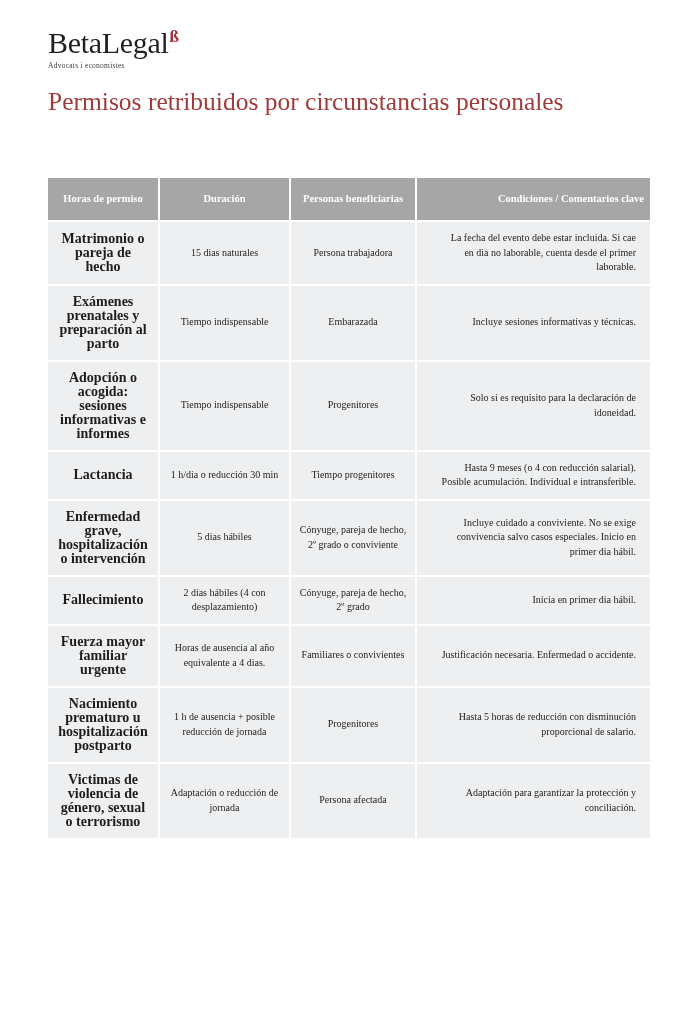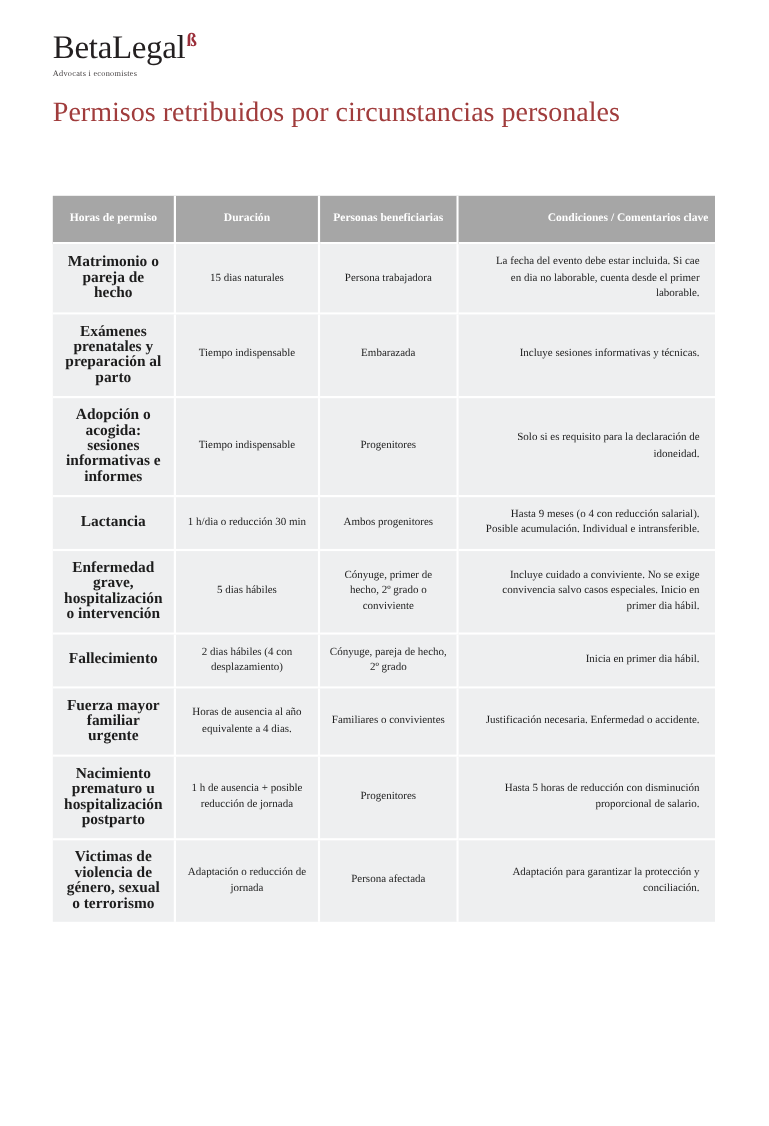--- a/index.html
+++ b/index.html
@@ -172,27 +172,27 @@
       </tr>
       <tr>
         <td class="col-type">Adopción o acogida: sesiones informativas e informes</td>
         <td>Tiempo indispensable</td>
         <td>Progenitores</td>
         <td class="col-cond">Solo si es requisito para la declaración de idoneidad.</td>
       </tr>
       <tr>
         <td class="col-type">Lactancia</td>
         <td>1 h/dia o reducción 30 min</td>
-        <td>Ambos progenitores</td>
+        <td>Tiempo progenitores</td>
         <td class="col-cond">Hasta 9 meses (o 4 con reducción salarial). Posible acumulación. Individual e intransferible.</td>
       </tr>
       <tr>
         <td class="col-type">Enfermedad grave, hospitalización o intervención</td>
         <td>5 dias hábiles</td>
-        <td>Cónyuge, primer de hecho, 2º grado o conviviente</td>
+        <td>Cónyuge, pareja de hecho, 2º grado o conviviente</td>
         <td class="col-cond">Incluye cuidado a conviviente. No se exige convivencia salvo casos especiales. Inicio en primer dia hábil.</td>
       </tr>
       <tr>
         <td class="col-type">Fallecimiento</td>
         <td>2 dias hábiles (4 con desplazamiento)</td>
         <td>Cónyuge, pareja de hecho, 2º grado</td>
         <td class="col-cond">Inicia en primer dia hábil.</td>
       </tr>
       <tr>
         <td class="col-type">Fuerza mayor familiar urgente</td>

